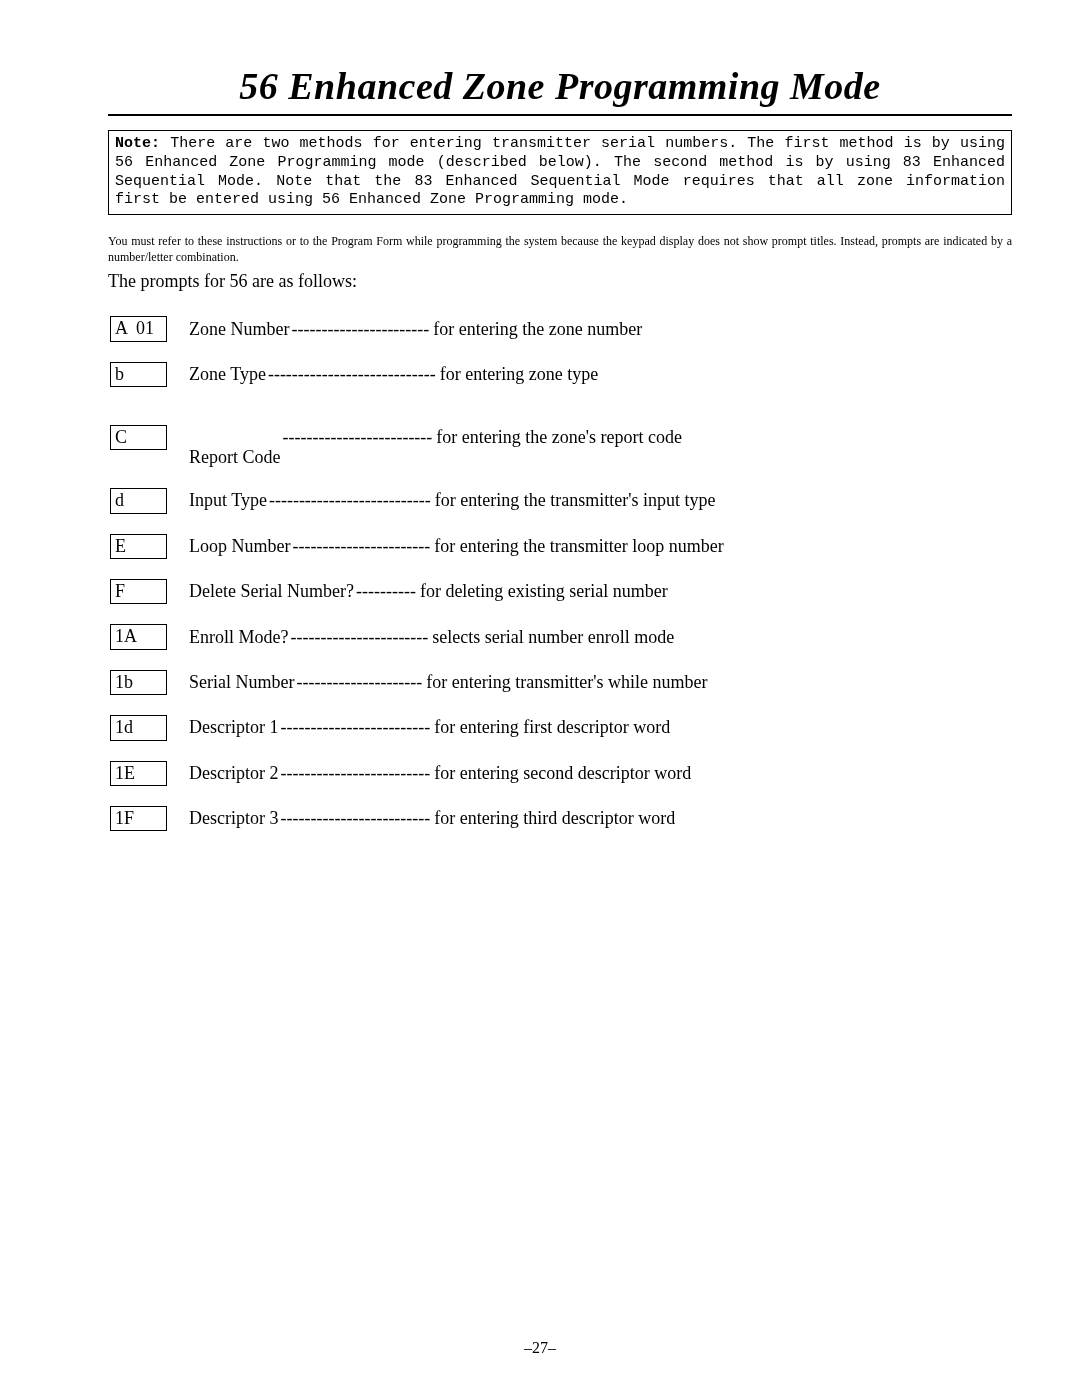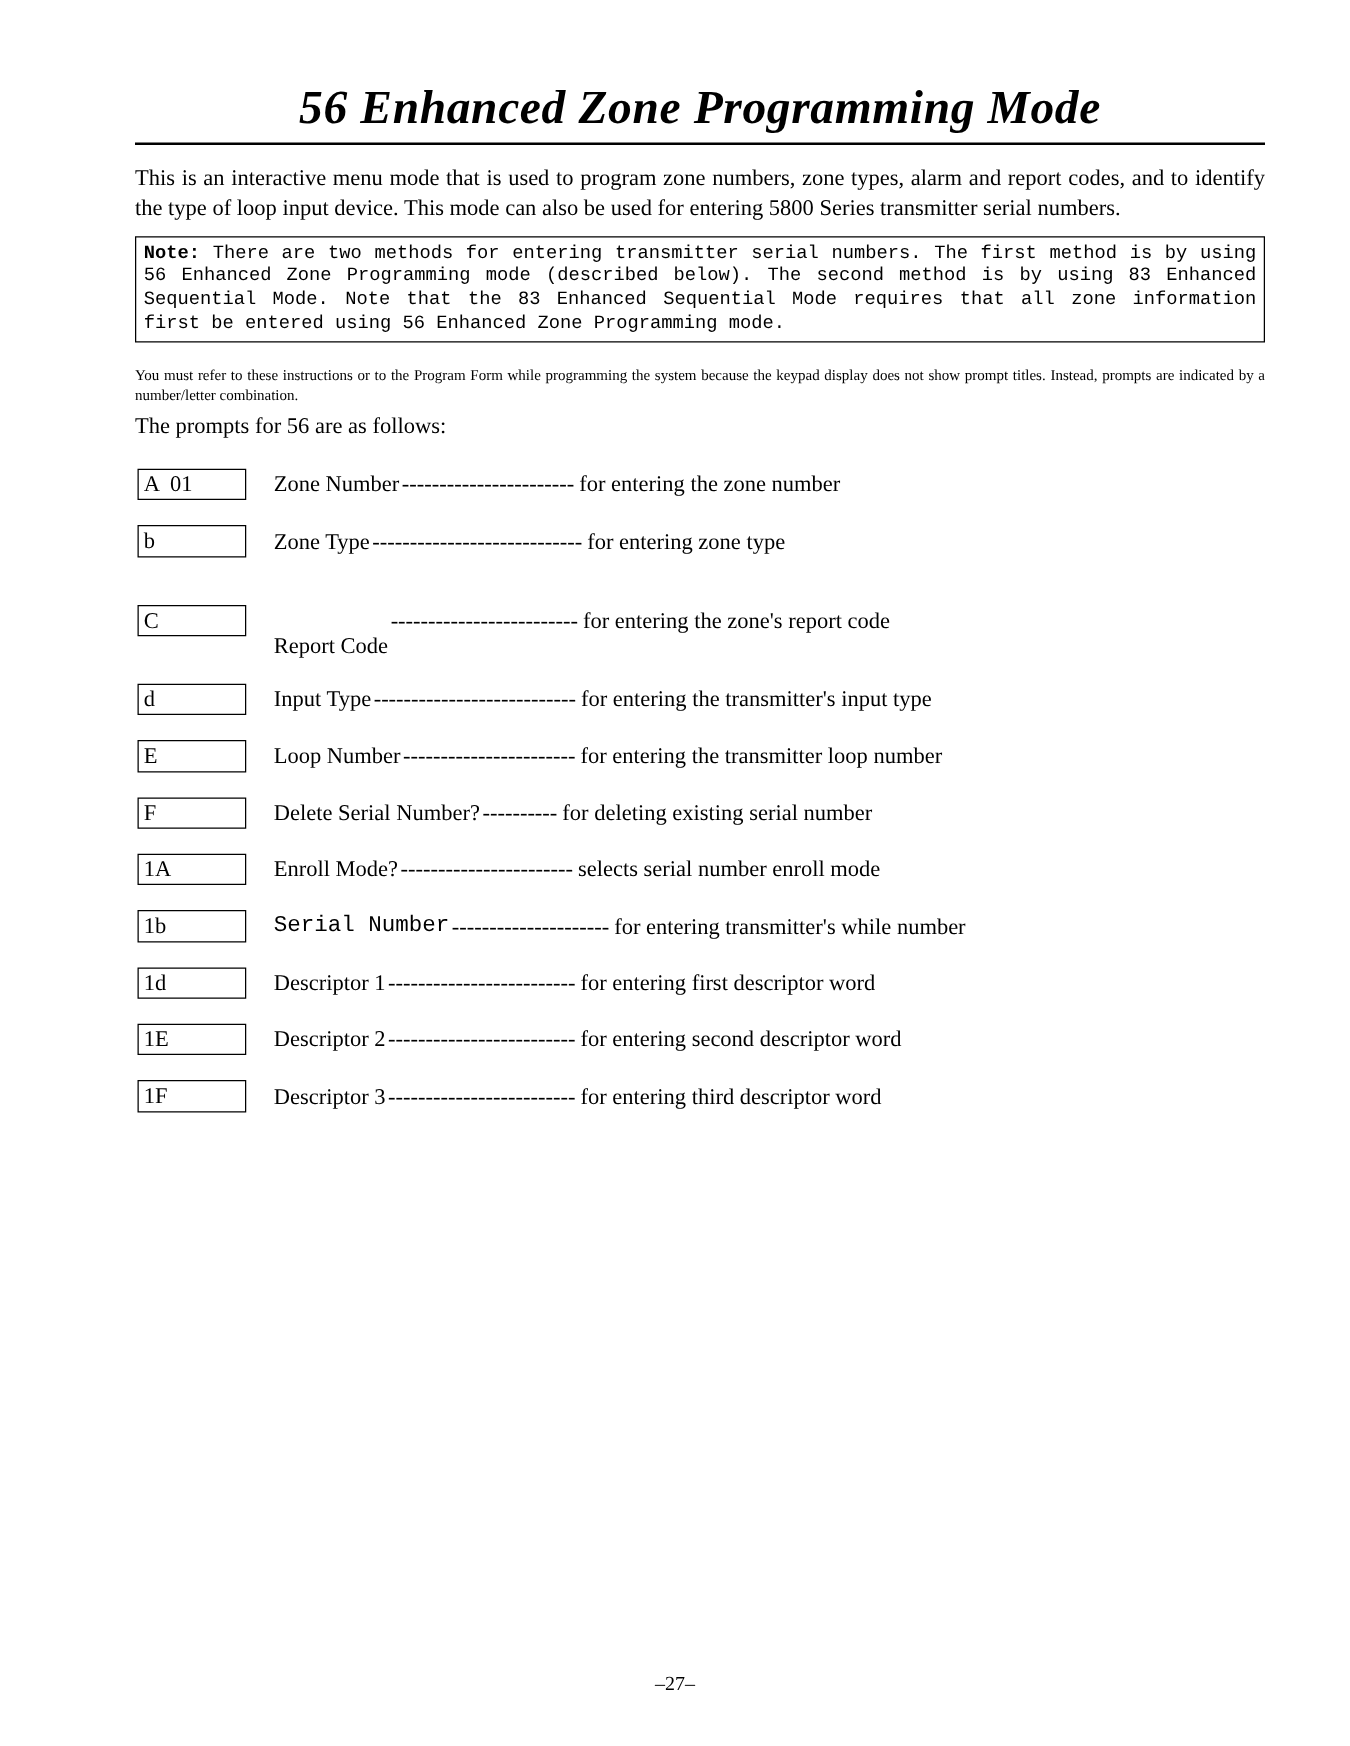--- a/index.html
+++ b/index.html
@@ -62,21 +62,21 @@
     flex-direction: column;
     gap: 20px;
     margin-left: 2px;
   }
   .prompt-row {
     display: flex;
     align-items: center;
     font-size: 18px;
   }
   .prompt-code {
-    width: 87px;
+    width: 57px;
     border: 1.5px solid #000;
     padding: 0 4px;
     font-size: 18px;
     line-height: 1.3;
     white-space: pre;
     margin-right: 22px;
     box-sizing: border-box;
   }
   .prompt-label {
     width: 190px;
@@ -102,21 +102,20 @@
   }
 </style>
 </head>
 <body>
 
 <div class="page">
 
   <h1 class="title">56 Enhanced Zone Programming Mode</h1>
   <hr class="title-rule">
 
-  <p class="body-para">This is an interactive menu mode that is used to program zone numbers, zone types, alarm and report codes, and to identify the type of loop input device. This mode can also be used for entering 5800 Series transmitter serial numbers.</p>
 
   <div class="note-box">
     <b>Note:</b><span> There are two methods for entering transmitter serial numbers. The first method is by using   56 Enhanced Zone Programming mode (described below). The second method is by using   83 Enhanced Sequential Mode. Note that the   83 Enhanced Sequential Mode requires that all zone information first be entered using   56 Enhanced Zone Programming mode.</span>
   </div>
 
   <p class="instr-para">You must refer to these instructions or to the Program Form while programming the system because the keypad display does not show prompt titles.  Instead, prompts are indicated by a number/letter combination.</p>
   <p class="prompts-lead">The prompts for   56 are as follows:</p>
 
   <div class="prompt-list" id="prompt-list">
       <div class="prompt-row">
@@ -156,21 +155,21 @@
         <span class="prompt-desc">for deleting existing serial number</span>
       </div>
       <div class="prompt-row">
         <div class="prompt-code">1A</div>
         <span class="prompt-label" style="width: auto;">Enroll Mode?</span>
         <span class="prompt-dashes"> ----------------------- </span>
         <span class="prompt-desc">selects serial number enroll mode</span>
       </div>
       <div class="prompt-row">
         <div class="prompt-code">1b</div>
-        <span class="prompt-label" style="width: auto; font-family: Liberation Mono, monospace;">Serial Number</span>
+        <span class="prompt-label" style="width: auto;">Serial Number</span>
         <span class="prompt-dashes"> --------------------- </span>
         <span class="prompt-desc">for entering transmitter's while number</span>
       </div>
       <div class="prompt-row">
         <div class="prompt-code">1d</div>
         <span class="prompt-label" style="width: auto;">Descriptor 1</span>
         <span class="prompt-dashes"> ------------------------- </span>
         <span class="prompt-desc">for entering first descriptor word</span>
       </div>
       <div class="prompt-row">

